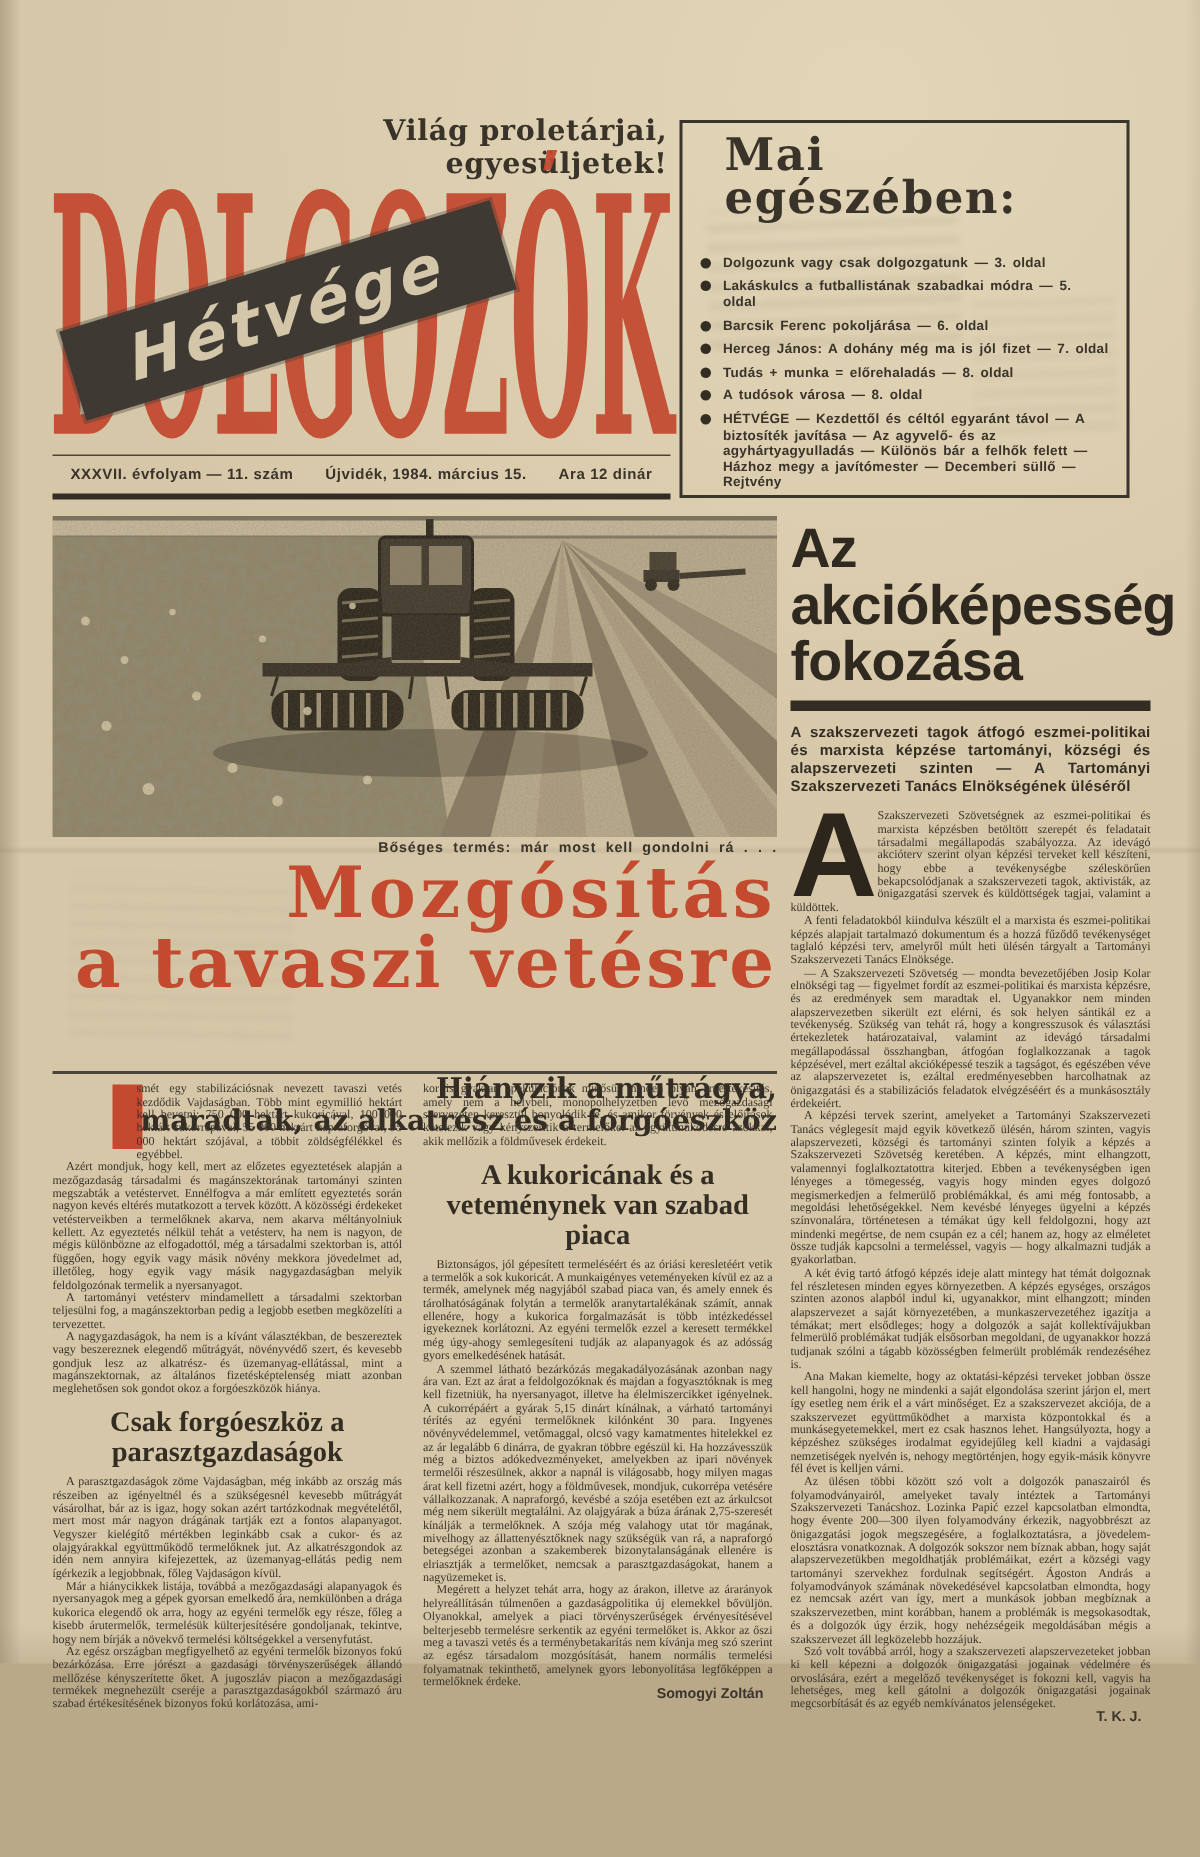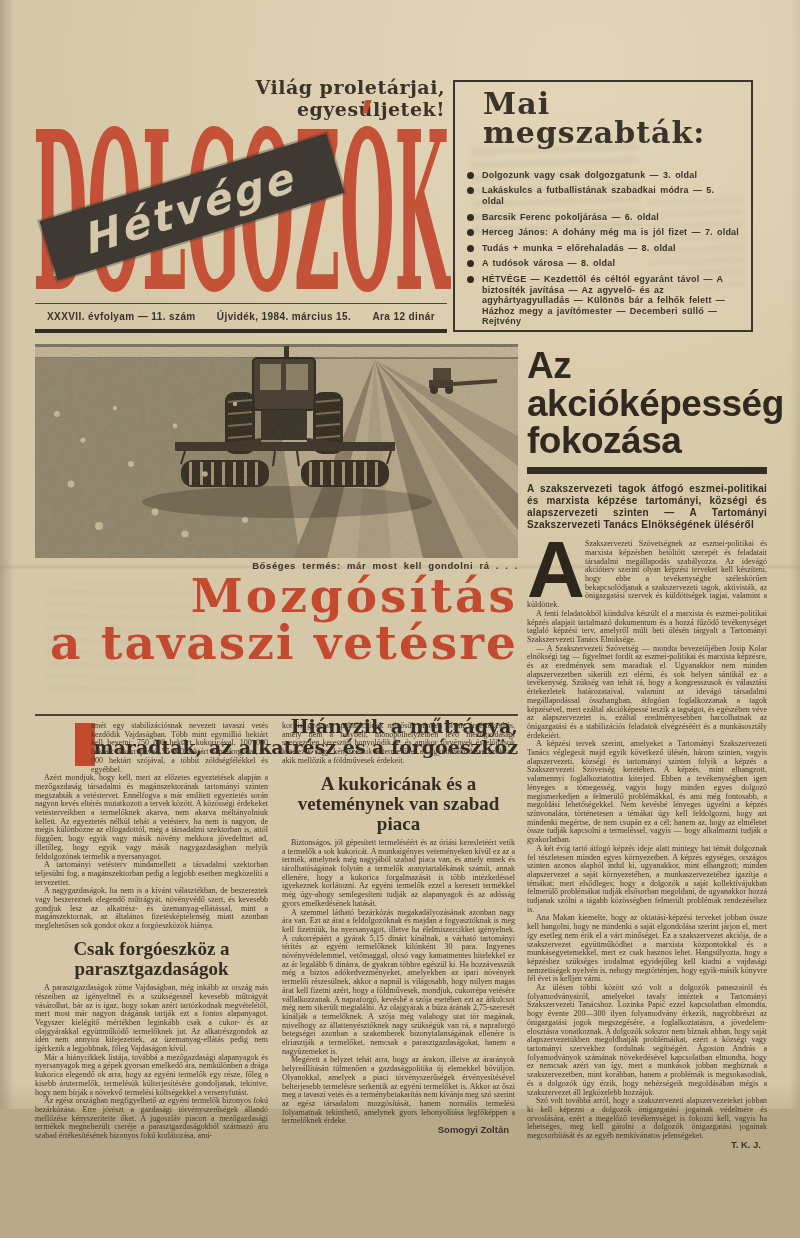--- a/index.html
+++ b/index.html
@@ -103,21 +103,21 @@
     <span>Hétvége</span>
   </div>
 
   <div class="abs dateline">
     <span>XXXVII. évfolyam — 11. szám</span>
     <span>Újvidék, 1984. március 15.</span>
     <span>Ara 12 dinár</span>
   </div>
 
   <div class="abs mai-box">
-    <div class="mai-title">Mai megszabták:</div>
+    <div class="mai-title">Mai egészében:</div>
     <div class="mai-items">
 
         <div class="mai-item">
           <span class="dot"></span>
           <span class="t">Dolgozunk vagy csak dolgozgatunk — 3. oldal</span>
         </div>
 
         <div class="mai-item">
           <span class="dot"></span>
           <span class="t">Lakáskulcs a futballistának szabadkai módra — 5. oldal</span>

